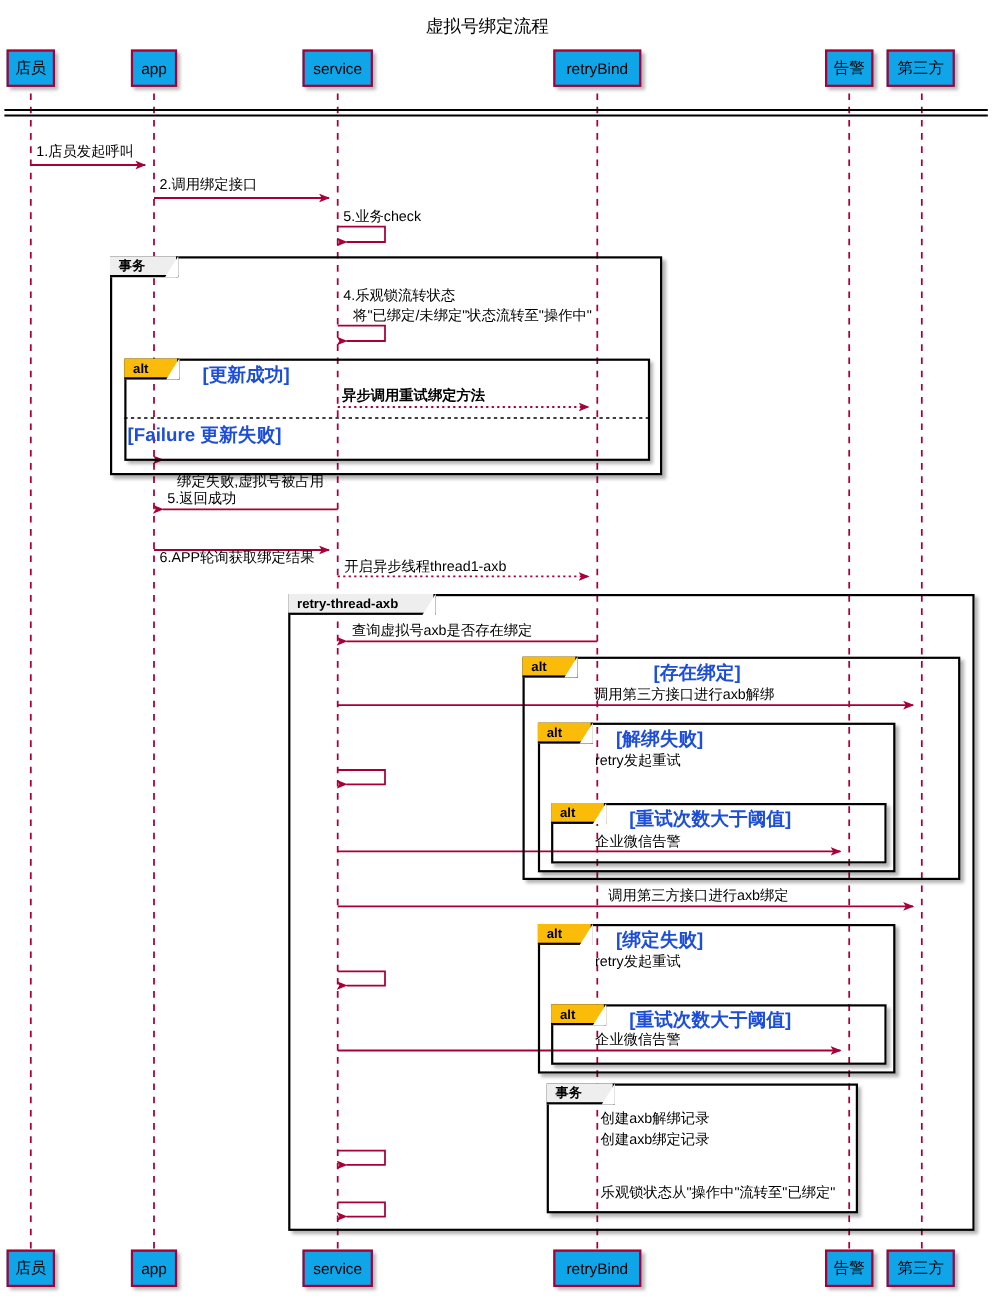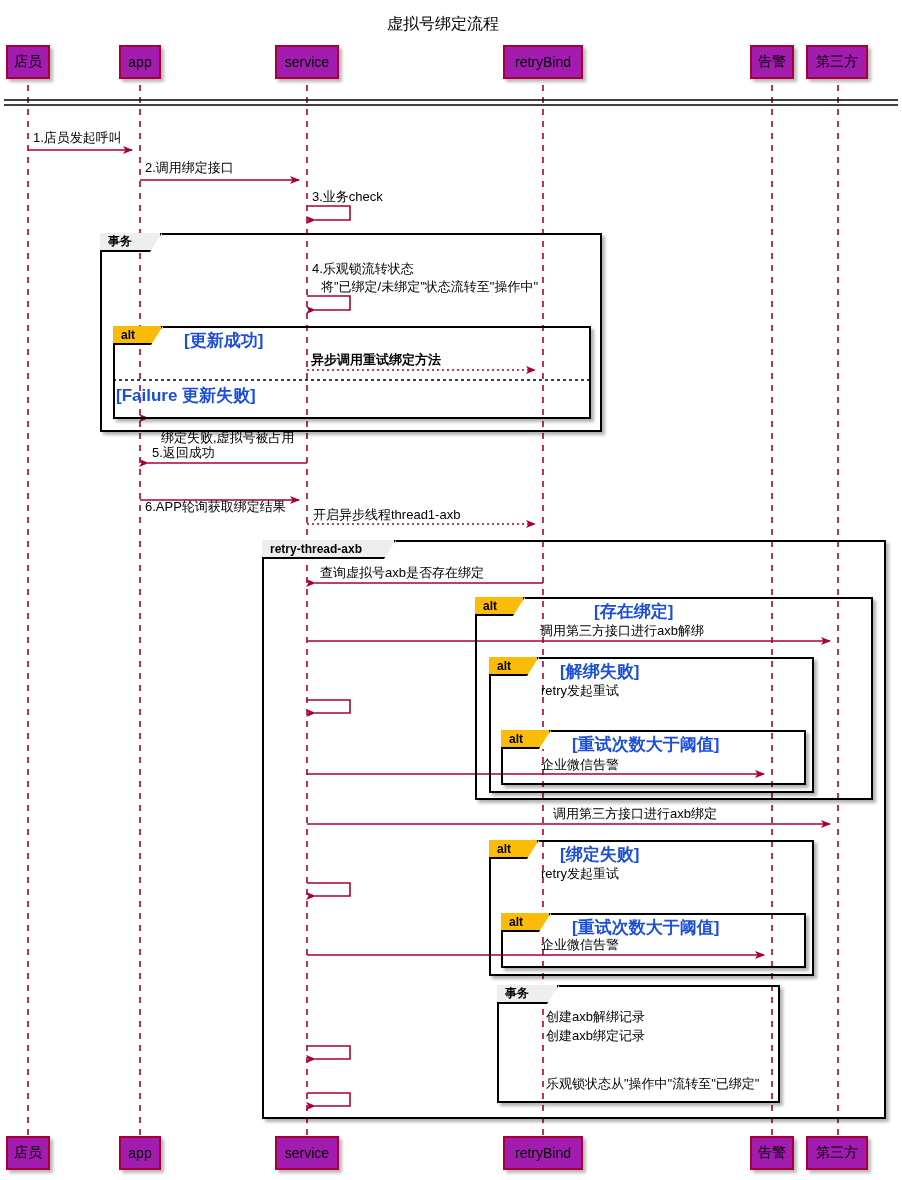--- a/index.html
+++ b/index.html
@@ -19,21 +19,21 @@
   }
   #svg-layer {
     position: absolute;
     top: 0; left: 0;
     width: 902px; height: 1180px;
   }
   
   .participant {
     position: absolute;
     box-sizing: border-box;
-    background: #a21caf;
+    background: #0ea5e9;
     border: 2px solid #A80036;
     box-shadow: 3px 3px 3px rgba(0,0,0,0.28);
     display: flex;
     align-items: center;
     justify-content: center;
     font-size: 14px;
     color: #000000;
     white-space: nowrap;
     letter-spacing: 0px;
   }
@@ -273,21 +273,21 @@
   <div class="frame-cond" style="left:572px; top:916px;">[重试次数大于阈值]</div>
 
   <div class="frame" style="left:497px; top:985px; width:283px; height:118px;"></div>
   <div class="frame-tab group-tab" style="left:497px; top:985px; width:62px;">
     <span>事务</span>
     <span class="tab-corner"></span>
   </div>
 
   <div class="msg-label" style="left:33px;  top:130px;">1.店员发起呼叫</div>
   <div class="msg-label" style="left:145px; top:160px;">2.调用绑定接口</div>
-  <div class="msg-label" style="left:312px; top:189px;">3.业务check</div>
+  <div class="msg-label" style="left:312px; top:189px;">5.业务check</div>
   <div class="msg-label" style="left:312px; top:261px;">4.乐观锁流转状态</div>
   <div class="msg-label" style="left:321px; top:279px;">将"已绑定/未绑定"状态流转至"操作中"</div>
   <div class="msg-label" style="left:311px; top:352px;font-weight:bold;">异步调用重试绑定方法</div>
   <div class="msg-label" style="left:161px; top:401px;margin-top:29px;">绑定失败,虚拟号被占用</div>
   <div class="msg-label" style="left:152px; top:445px;">5.返回成功</div>
   <div class="msg-label" style="left:145px; top:483px;margin-top:16px;">6.APP轮询获取绑定结果</div>
   <div class="msg-label" style="left:313px; top:507px;">开启异步线程thread1-axb</div>
   <div class="msg-label" style="left:320px; top:565px;">查询虚拟号axb是否存在绑定</div>
   <div class="msg-label" style="left:540px; top:623px;">调用第三方接口进行axb解绑</div>
   <div class="msg-label" style="left:541px; top:683px;">retry发起重试</div>

